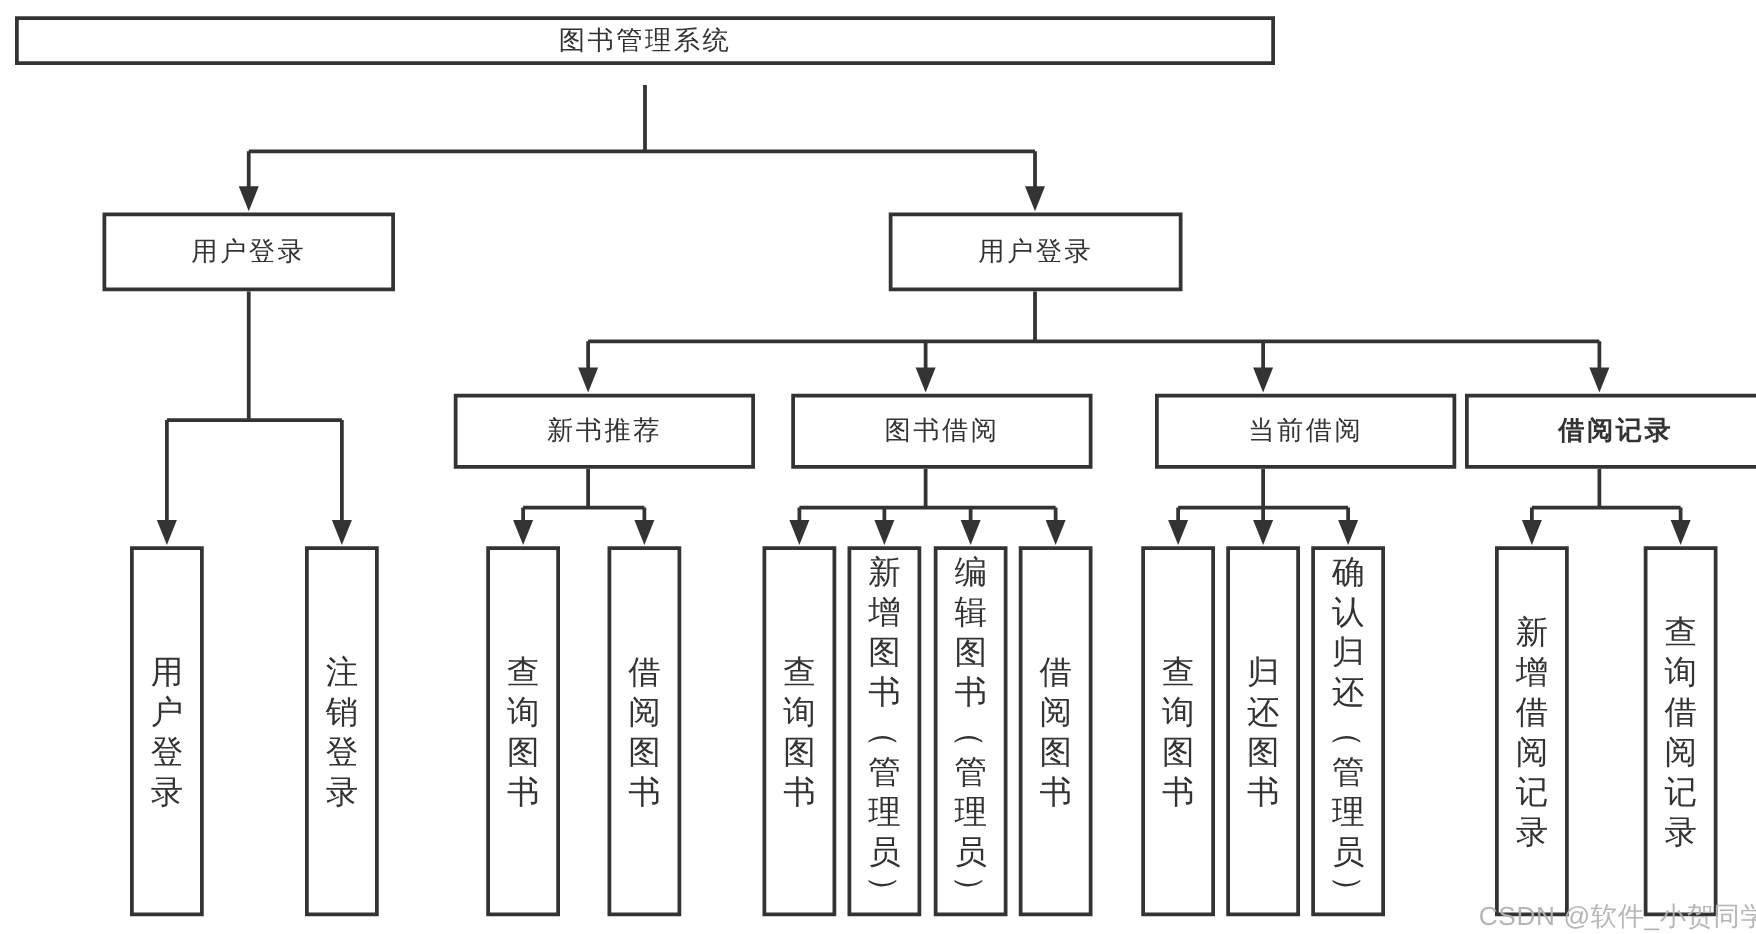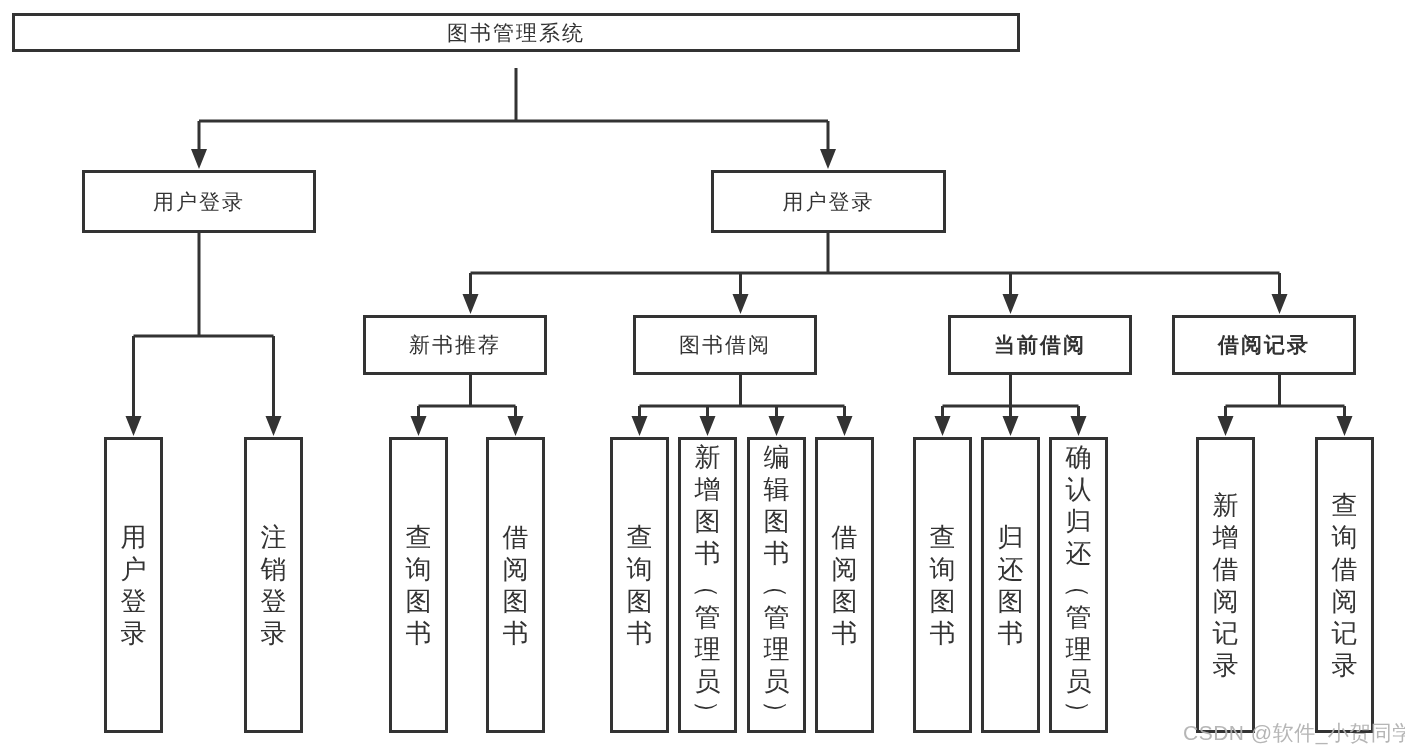--- a/index.html
+++ b/index.html
@@ -29,24 +29,24 @@
   }
   .hbox {
     font-size: 21px;
     letter-spacing: 2px;
     text-align: center;
     line-height: 1.2;
   }
   .root-box   { left: 12px;   top: 13px;  width: 1008px; height: 39px; }
   .l2-a       { left: 82px;   top: 170px; width: 234px;  height: 63px; }
   .l2-b       { left: 711px;  top: 170px; width: 235px;  height: 63px; }
-  .l3         { top: 315px; width: 184px; height: 60px; }
+  .l3         { top: 315px; width: 241px; height: 60px; }
   .l3-a { left: 363px; }
   .l3-b { left: 633px; }
-  .l3-c { left: 948px; font-weight: bold; }
+  .l3-c { left: 924px; }
   .l3-d { left: 1172px; font-weight: bold; }
   .vbox {
     top: 437px;
     width: 59px;
     height: 296px;
     flex-direction: column;
     justify-content: center;
     gap: 6px;
     font-size: 26px;
     line-height: 1;

